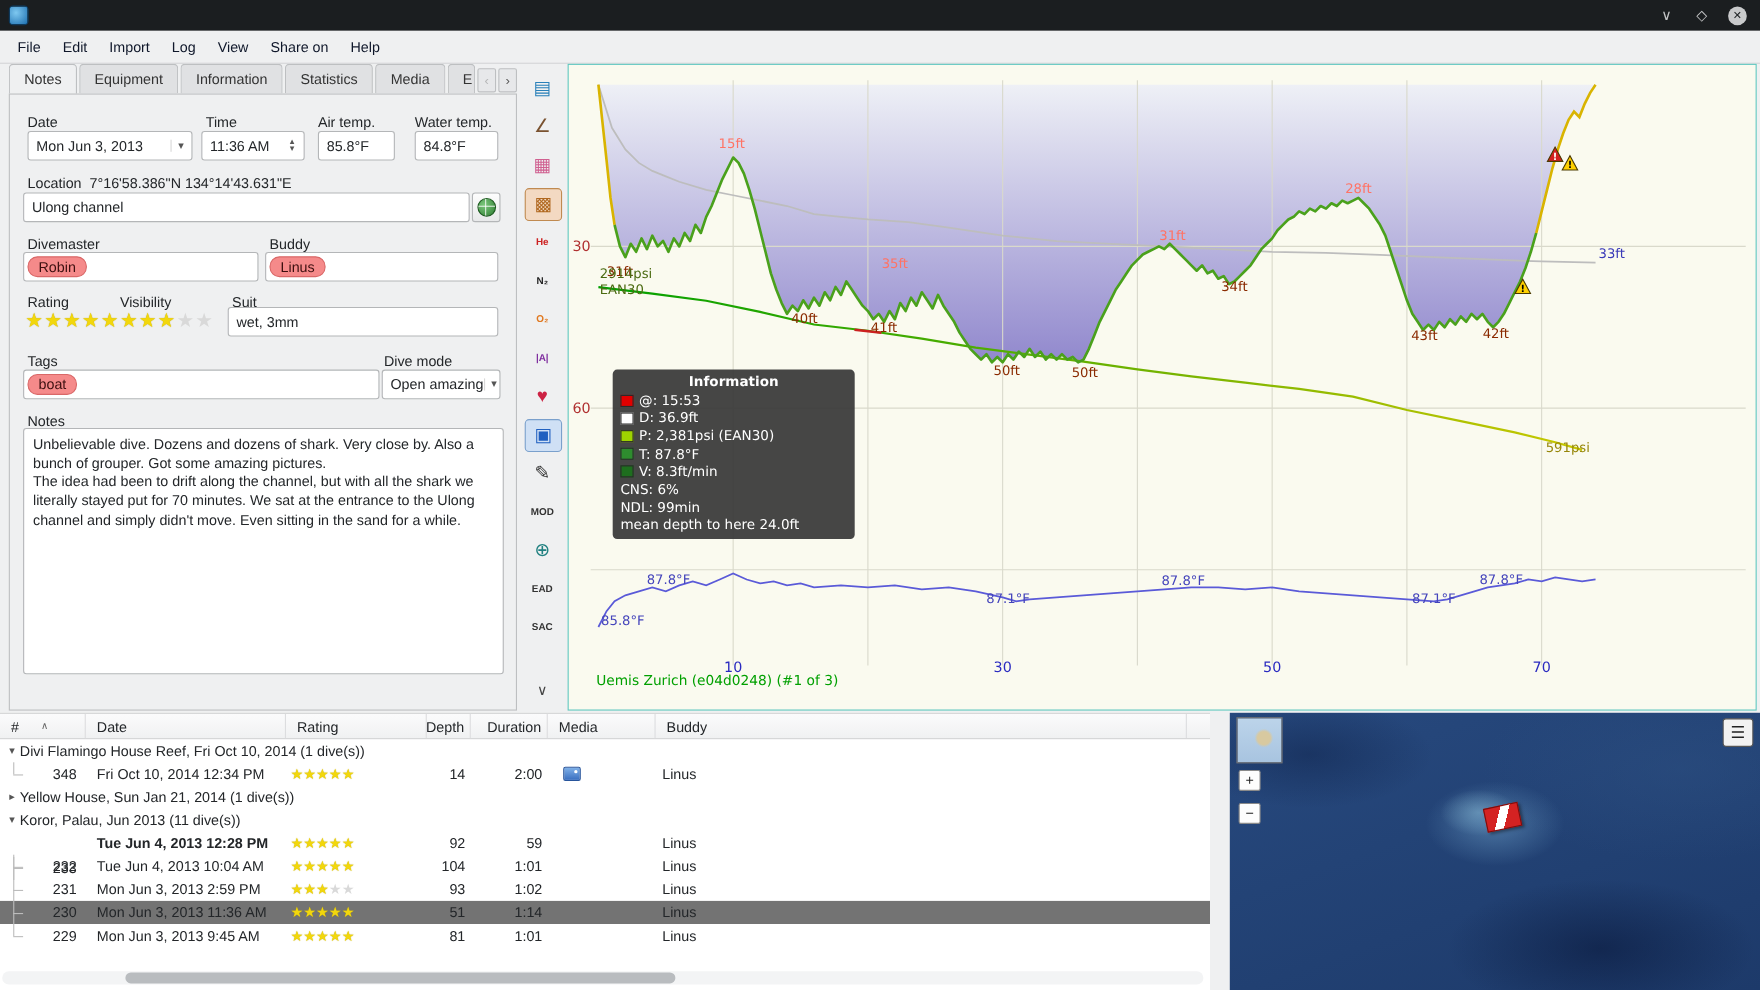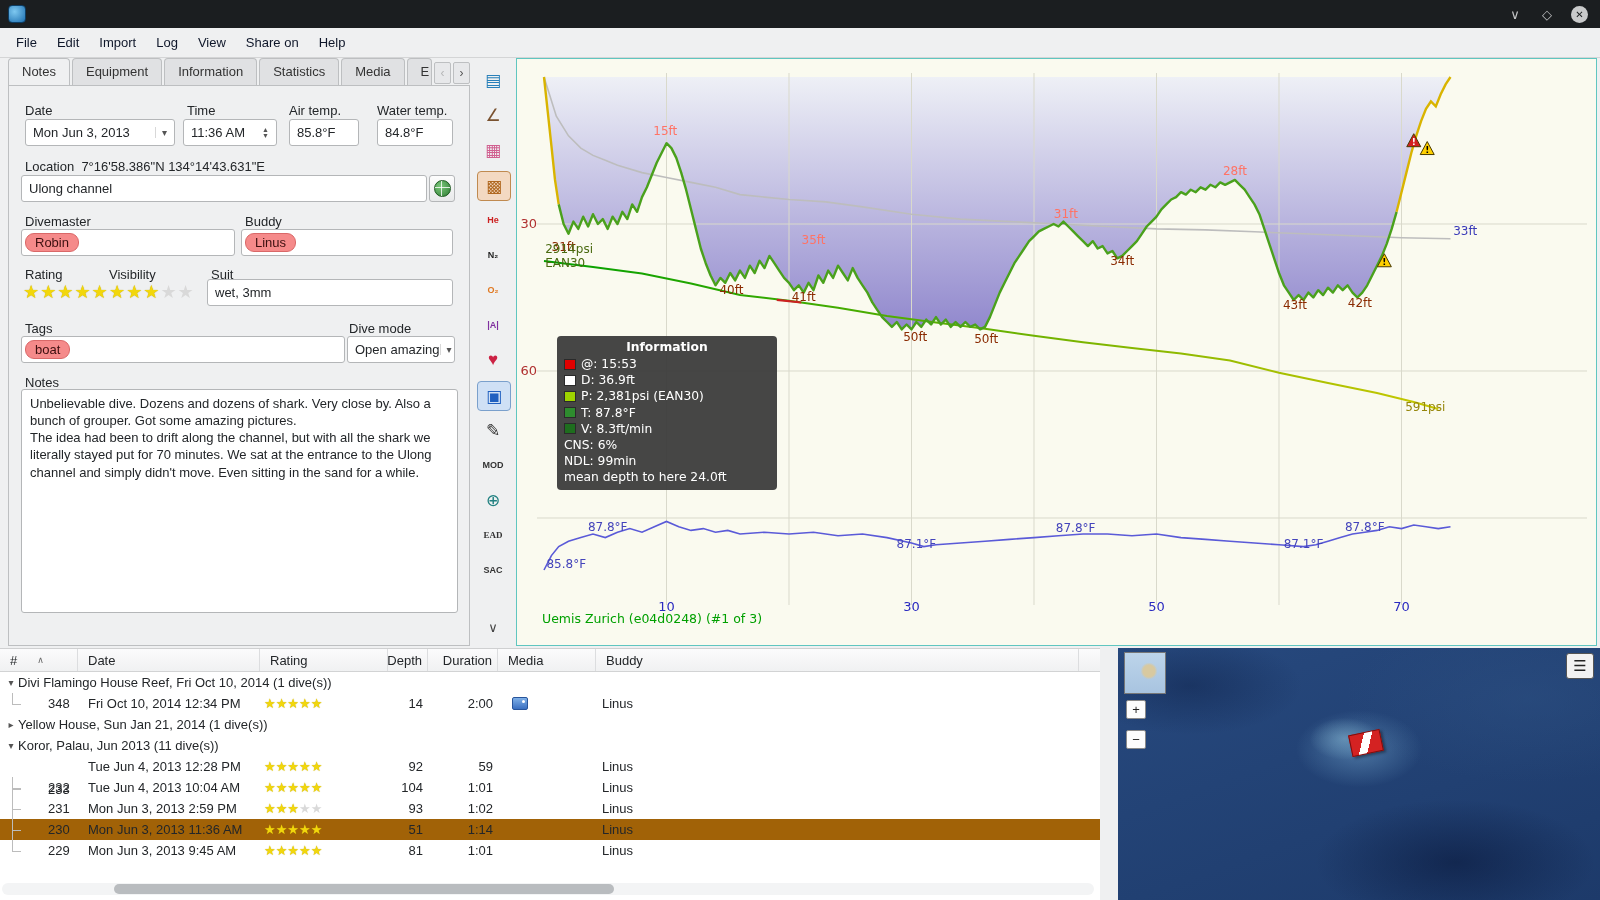--- a/index.html
+++ b/index.html
@@ -69,21 +69,21 @@
   .infobox .ib-row{display:flex;align-items:center;height:16.2px}
   .infobox .sw{width:10px;height:9px;margin-right:5px;flex:none;border:1px solid #2a2a2a}
   
   .divelist{position:absolute;left:0;top:648px;width:1100px;height:252px;background:#fff;border-top:1px solid #cfd0d1}
   .dl-header{display:flex;height:22px;background:linear-gradient(#fbfbfc,#f0f1f2);border-bottom:1px solid #d2d3d4;
     font-size:13px;color:#232629;align-items:center}
   .dl-hcell{border-right:1px solid #dcdddf;height:100%;display:flex;align-items:center;padding:0 0 0 10px;box-sizing:border-box}
   .dl-hcell.r{justify-content:flex-end;padding:0 5px 0 0}
   .sortcaret{font-size:9px;color:#666;margin-left:20px}
   .dl-row{display:flex;height:21px;align-items:center;font-size:13px;white-space:nowrap}
-  .dl-row.selected{background:#a16207}
+  .dl-row.selected{background:#737373}
   .dl-cell{height:100%;display:flex;align-items:center;box-sizing:border-box;overflow:visible}
   .dl-cell.r{justify-content:flex-end;padding-right:5px}
   .expander{width:14px;text-align:center;color:#555;font-size:10px;margin-left:4px}
   .branch{width:26px;height:100%;position:relative;flex:none;margin-left:22px}
   .branch::before{content:"";position:absolute;left:-10px;top:0;bottom:0;border-left:1px solid #bcbcbc}
   .branch::after{content:"";position:absolute;left:-10px;top:50%;width:9px;border-top:1px solid #bcbcbc}
   .dl-row.lastchild .branch::before{bottom:50%}
   .mini-stars .star{font-size:13px;color:#f2d70c;text-shadow:0 0 1px #b39b00}
   .mini-stars .star.empty{color:#d9d9d9;text-shadow:none}
   .media-ico{width:14px;height:11px;border-radius:2px;background:linear-gradient(#7fb0e8,#3a6fc0);
@@ -251,21 +251,21 @@
     </div>
     <div class="tool-btn" style="top: 358px;">
       <span class="tool-glyph" style="color: rgb(51, 51, 51);">✎</span>
     </div>
     <div class="tool-btn" style="top: 393px;">
       <span class="tool-glyph small" style="color: rgb(51, 51, 51);">MOD</span>
     </div>
     <div class="tool-btn" style="top: 428px;">
       <span class="tool-glyph" style="color: rgb(32, 128, 128);">⊕</span>
     </div>
-    <div class="tool-btn" style="top: 463px; font-family: Liberation Serif, serif;">
+    <div class="tool-btn" style="top: 463px;">
       <span class="tool-glyph small" style="color: rgb(51, 51, 51);">EAD</span>
     </div>
     <div class="tool-btn" style="top: 498px;">
       <span class="tool-glyph small" style="color: rgb(51, 51, 51);">SAC</span>
     </div>
     <div class="collapse-btn">∨</div>
   </div>
 
 <div class="profile">
   <svg id="profile-svg" width="1079" height="586" viewBox="0 0 1079 586">
@@ -432,21 +432,21 @@
       </div>
       <div class="dl-row">
         <span class="expander">▾</span>
         <span>Koror, Palau, Jun 2013 (11 dive(s))</span>
       </div>
       <div class="dl-row">
         <div class="dl-cell" style="width: 78px; margin-top: 45px;">
           <span class="branch"></span>
           <span>233</span>
         </div>
-        <div class="dl-cell" style="width: 182px; padding-left: 10px;">
+        <div class="dl-cell" style="width: 182px; padding-left: 10px; font-weight: bold;">
           <span>Tue Jun 4, 2013 12:28 PM</span>
         </div>
         <div class="dl-cell mini-stars" style="width: 128px; padding-left: 4px;">
           <span class="star">★</span>
           <span class="star">★</span>
           <span class="star">★</span>
           <span class="star">★</span>
           <span class="star">★</span>
         </div>
         <div class="dl-cell r" style="width: 40px;">

